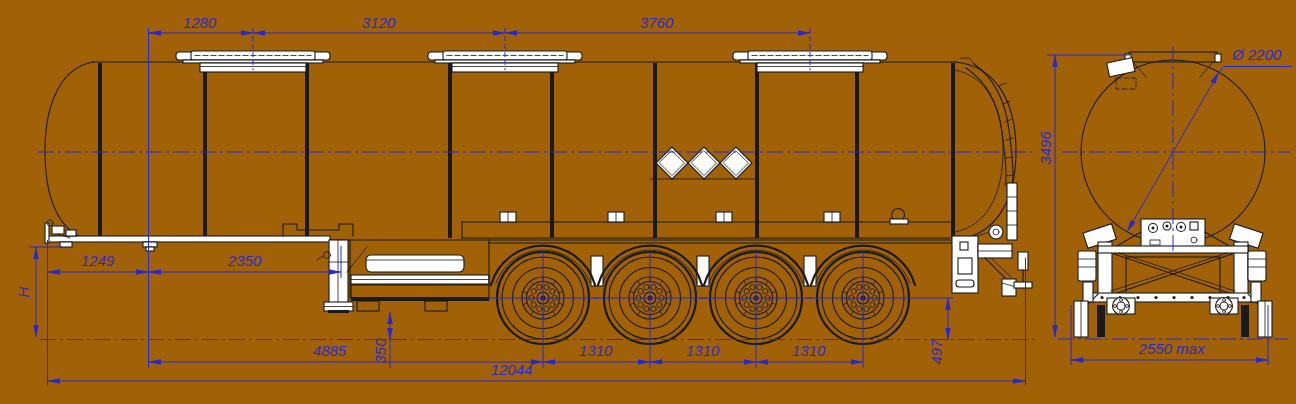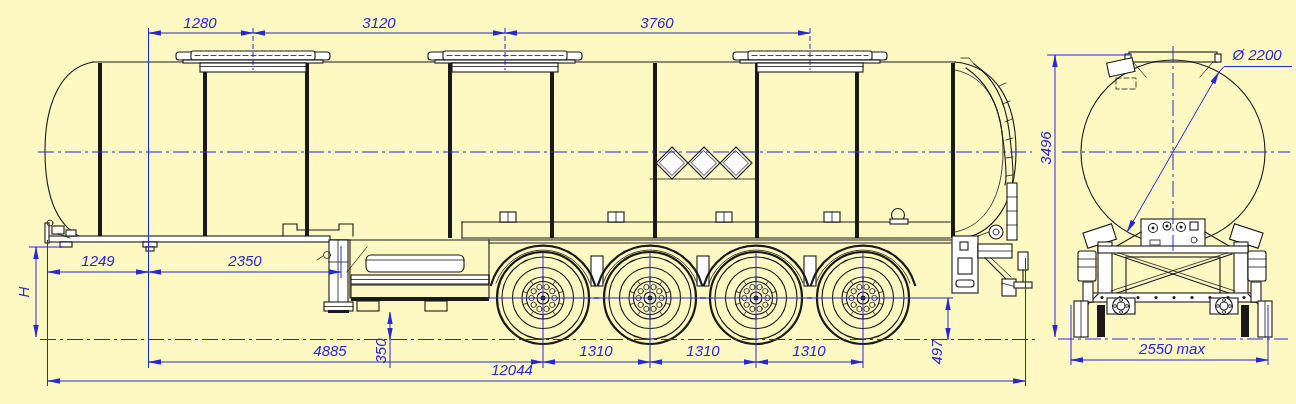--- a/index.html
+++ b/index.html
@@ -1,16 +1,16 @@
 <!DOCTYPE html>
 <html><head>
 <meta charset="utf-8">
 <style>
   html,body{margin:0;padding:0;background:#ffffff;}
-  .stage{width:1296px;height:404px;background:#fef9c3;position:relative;overflow:hidden;}
+  .stage{width:1296px;height:404px;background:#a16207;position:relative;overflow:hidden;}
   svg text{font-family:"Liberation Sans","DejaVu Sans",sans-serif;font-style:italic;font-size:15px;fill:#2828d2;}
   .k{stroke:#1a1a1a;fill:none;stroke-width:1.1;stroke-linecap:square;}
   .k2{stroke-width:2.2;}
   .kt{stroke-width:.8;}
   .kw{fill:#ffffff;stroke:#1a1a1a;stroke-width:1.1;}
   .kd{fill:#1a1a1a;stroke:none;}
   .dim,.ext{stroke:#2828d2;fill:none;stroke-width:1;}
   .cl{stroke-dasharray:16 4 3 4;}
   .dsh{stroke-dasharray:5 3;}
 </style>

